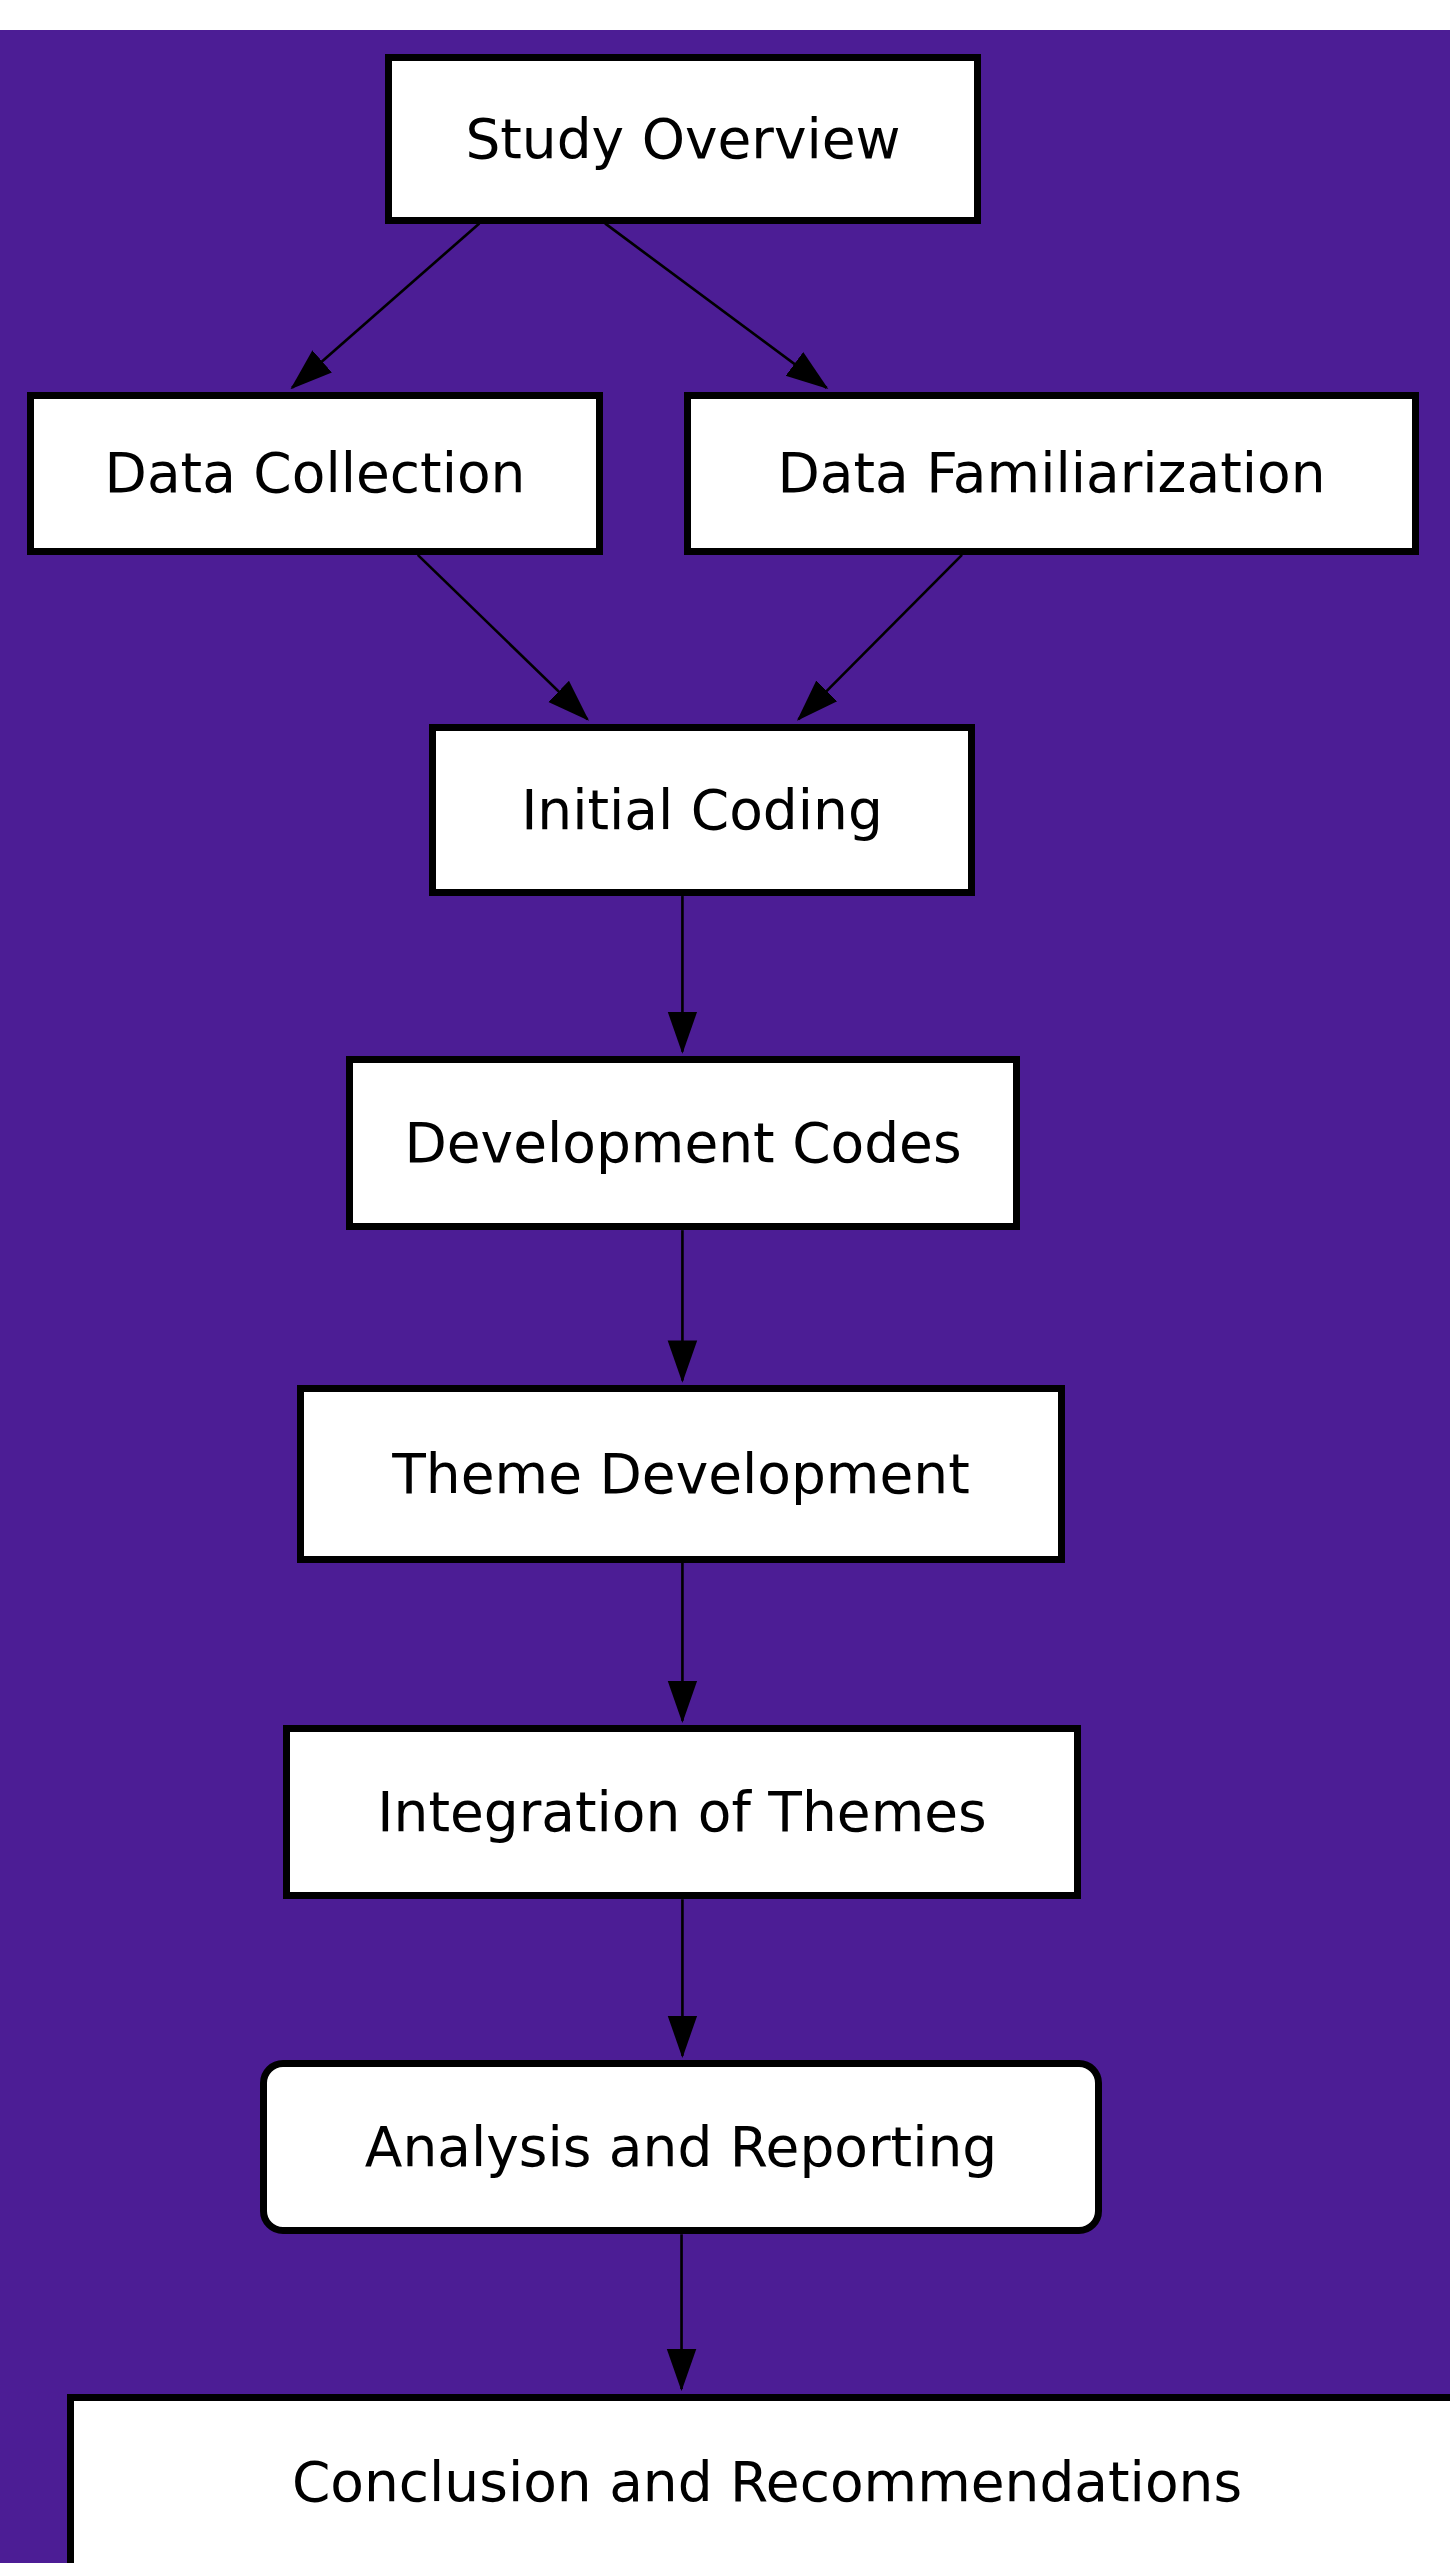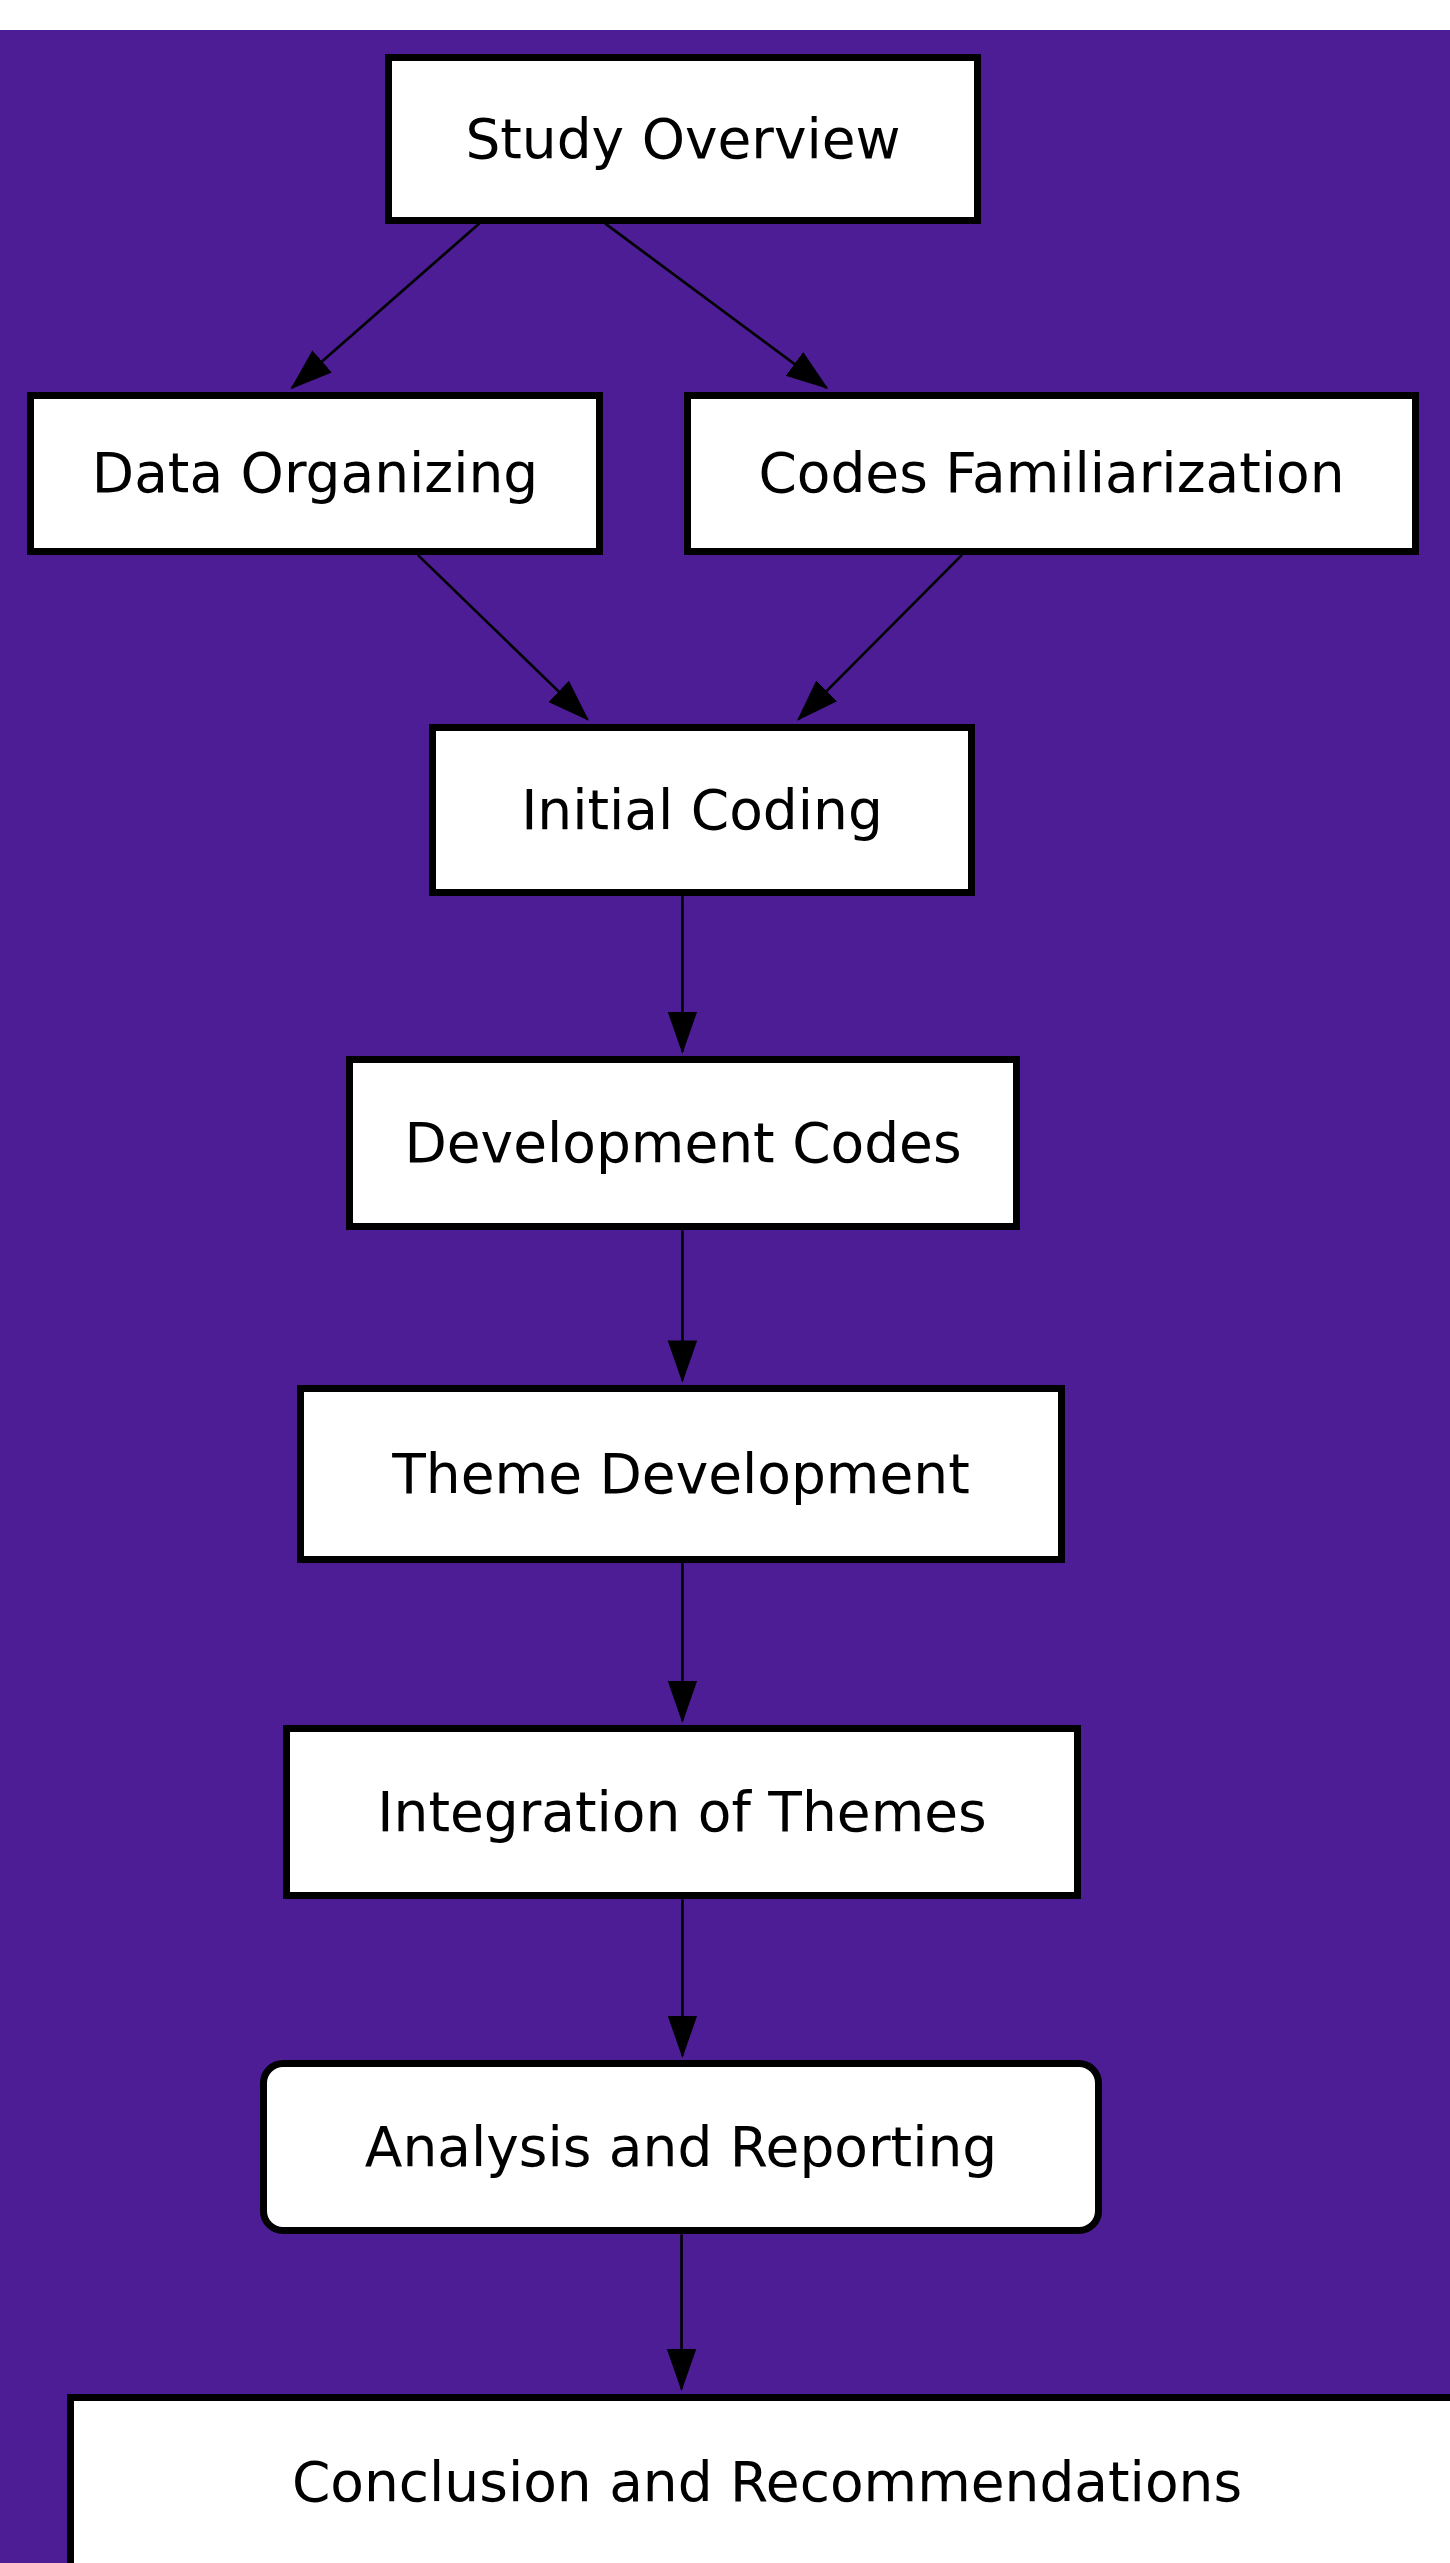--- a/index.html
+++ b/index.html
@@ -59,25 +59,25 @@
       <line x1="776" y1="1743" x2="776" y2="1923" stroke="#000000" stroke-width="3" marker-end="url(#arrowhead)"></line>
       <line x1="776" y1="2126" x2="776" y2="2304" stroke="#000000" stroke-width="3" marker-end="url(#arrowhead)"></line>
       <line x1="775" y1="2507" x2="775" y2="2683" stroke="#000000" stroke-width="3" marker-end="url(#arrowhead)"></line>
     </svg>
 
   <div class="node" style="left:385px; top:24px;   width:596px;  height:170px;">
     <span>Study Overview</span>
   </div>
 
   <div class="node" style="left:27px;  top:362px;  width:576px;  height:163px;">
-    <span>Data Organizing</span>
+    <span>Data Collection</span>
   </div>
 
   <div class="node" style="left:684px; top:362px;  width:735px;  height:163px;">
-    <span>Codes Familiarization</span>
+    <span>Data Familiarization</span>
   </div>
 
   <div class="node" style="left:429px; top:694px;  width:546px;  height:172px;">
     <span>Initial Coding</span>
   </div>
 
   <div class="node" style="left:346px; top:1026px; width:674px;  height:174px;">
     <span>Development Codes</span>
   </div>
 

